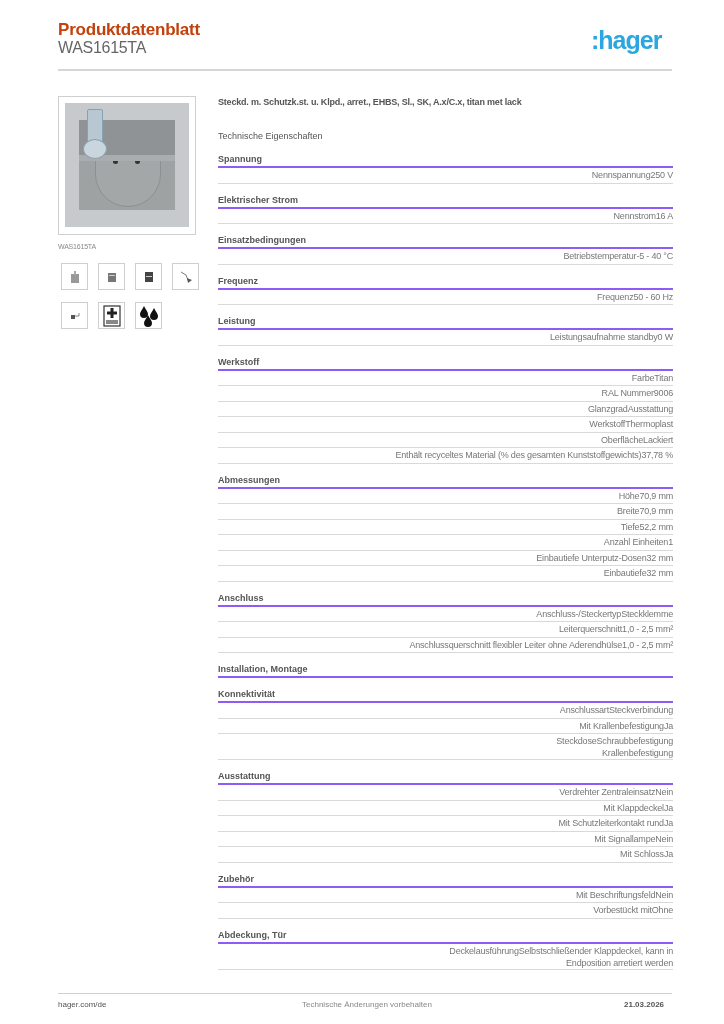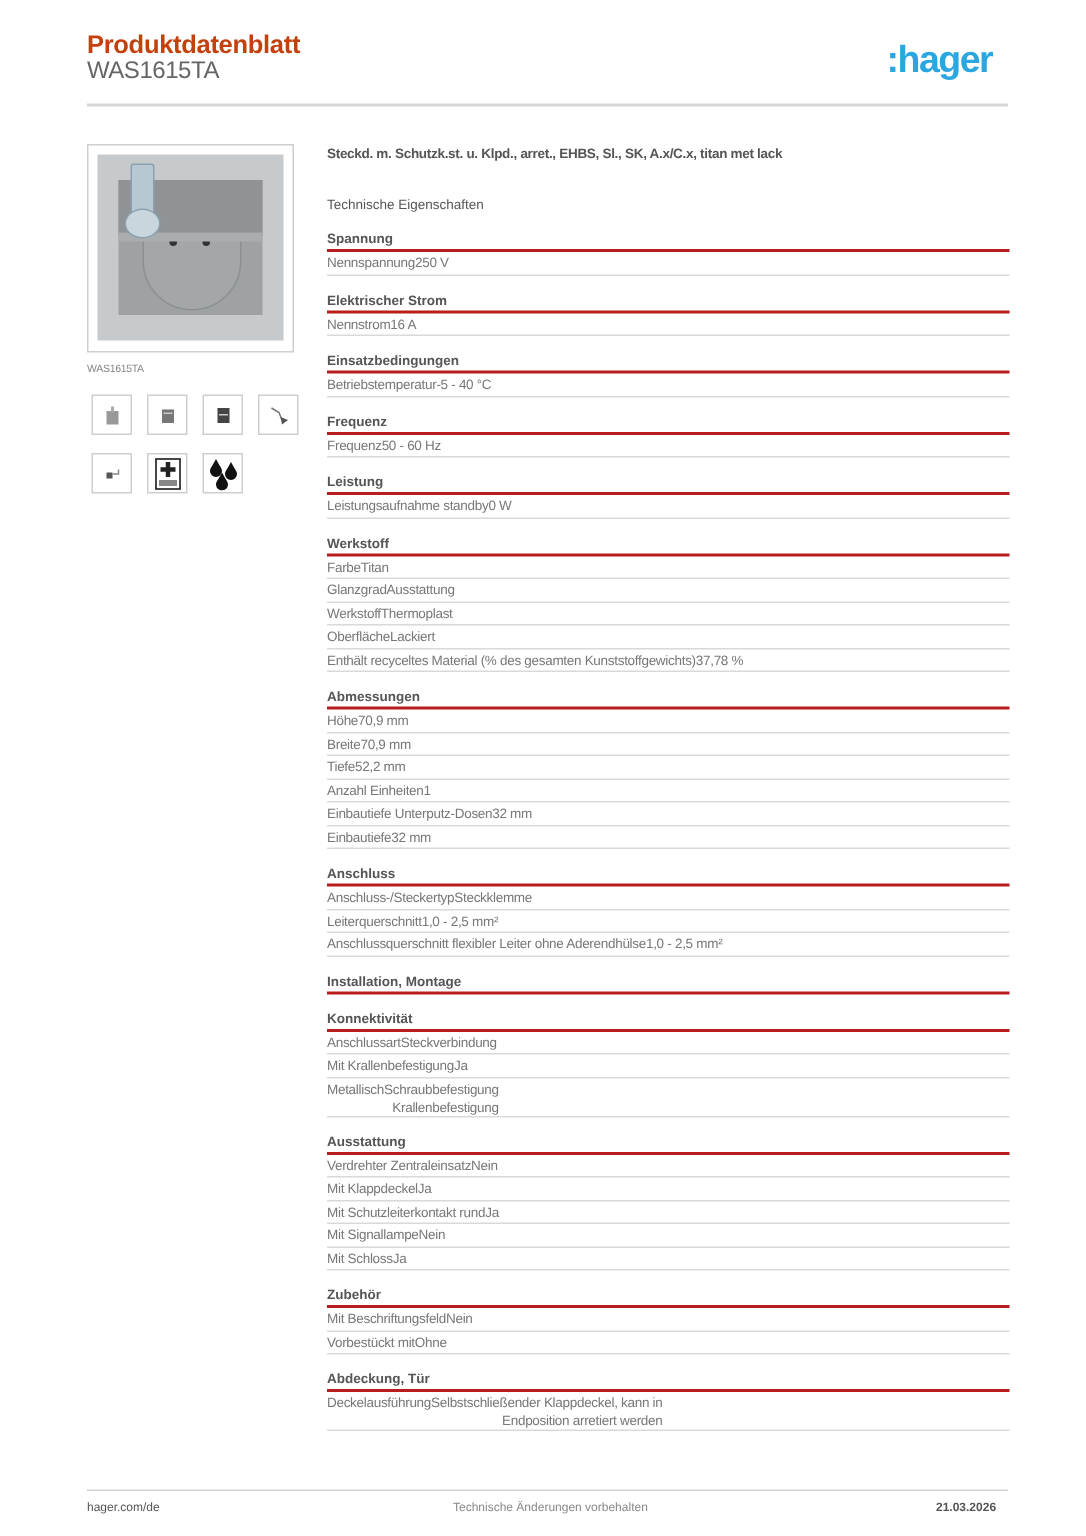--- a/index.html
+++ b/index.html
@@ -21,22 +21,22 @@
   .img-caption { position:absolute; left:58px; top:243px; font-size:7px; color:#888; letter-spacing:-0.2px; }
 
   .icon-box { position:absolute; width:27px; height:27px; border:1px solid #cfcfcf; box-sizing:border-box; background:#fff; display:flex; align-items:center; justify-content:center; }
   .icon-box svg { display:block; }
 
   .desc { position:absolute; left:218px; top:97px; font-size:9px; font-weight:bold; color:#555; letter-spacing:-0.2px;text-align:right; }
   .tech-heading { position:absolute; left:218px; top:131px; font-size:9px; font-weight:normal; color:#555; }
 
   .spec-area { position:absolute; left:218px; top:152px; width:455px; }
   .section { margin-bottom:9px; }
-  .section-title { font-size:9px; font-weight:bold; color:#555; height:14px; line-height:14px; border-bottom:2px solid #b91c1c; }
-  .row { display:flex; justify-content:flex-start; font-size:9px; color:#777; min-height:13.5px; line-height:12px; border-bottom:1.5px solid #d9d9d9; padding-top:1px; }
+  .section-title { font-size:9px; font-weight:bold; color:#555; height:14px; line-height:14px; border-bottom:2px solid #8b5cf6; }
+  .row { display:flex; justify-content:flex-end; font-size:9px; color:#777; min-height:13.5px; line-height:12px; border-bottom:1.5px solid #d9d9d9; padding-top:1px; }
   .row .label { letter-spacing:-0.2px; }
   .row .value { text-align:right; white-space:pre-line; letter-spacing:-0.2px; }
 
   .rule-bottom { position:absolute; left:58px; top:993px; width:614px; height:1px; background:#d0d0d0; }
   .footer-left { position:absolute; left:58px; top:1000px; font-size:8px; font-weight:normal; color:#555; }
   .footer-center { position:absolute; left:302px; top:1000px; font-size:8px; color:#888; }
   .footer-right { position:absolute; left:624px; top:1000px; font-size:8px; font-weight:bold; color:#555; }
 </style>
 </head>
 <body>
@@ -148,20 +148,24 @@
         <span class="value">0 W</span>
       </div>
     </div>
     <div class="section">
       <div class="section-title">Werkstoff</div>
       <div class="row">
         <span class="label">Farbe</span>
         <span class="value">Titan</span>
       </div>
       <div class="row">
+        <span class="label">RAL Nummer</span>
+        <span class="value">9006</span>
+      </div>
+      <div class="row">
         <span class="label">Glanzgrad</span>
         <span class="value">Ausstattung</span>
       </div>
       <div class="row">
         <span class="label">Werkstoff</span>
         <span class="value">Thermoplast</span>
       </div>
       <div class="row">
         <span class="label">Oberfläche</span>
         <span class="value">Lackiert</span>
@@ -220,21 +224,21 @@
       <div class="section-title">Konnektivität</div>
       <div class="row">
         <span class="label">Anschlussart</span>
         <span class="value">Steckverbindung</span>
       </div>
       <div class="row">
         <span class="label">Mit Krallenbefestigung</span>
         <span class="value">Ja</span>
       </div>
       <div class="row">
-        <span class="label">Metallisch</span>
+        <span class="label">Steckdose</span>
         <span class="value">Schraubbefestigung
 Krallenbefestigung</span>
       </div>
     </div>
     <div class="section">
       <div class="section-title">Ausstattung</div>
       <div class="row">
         <span class="label">Verdrehter Zentraleinsatz</span>
         <span class="value">Nein</span>
       </div>

